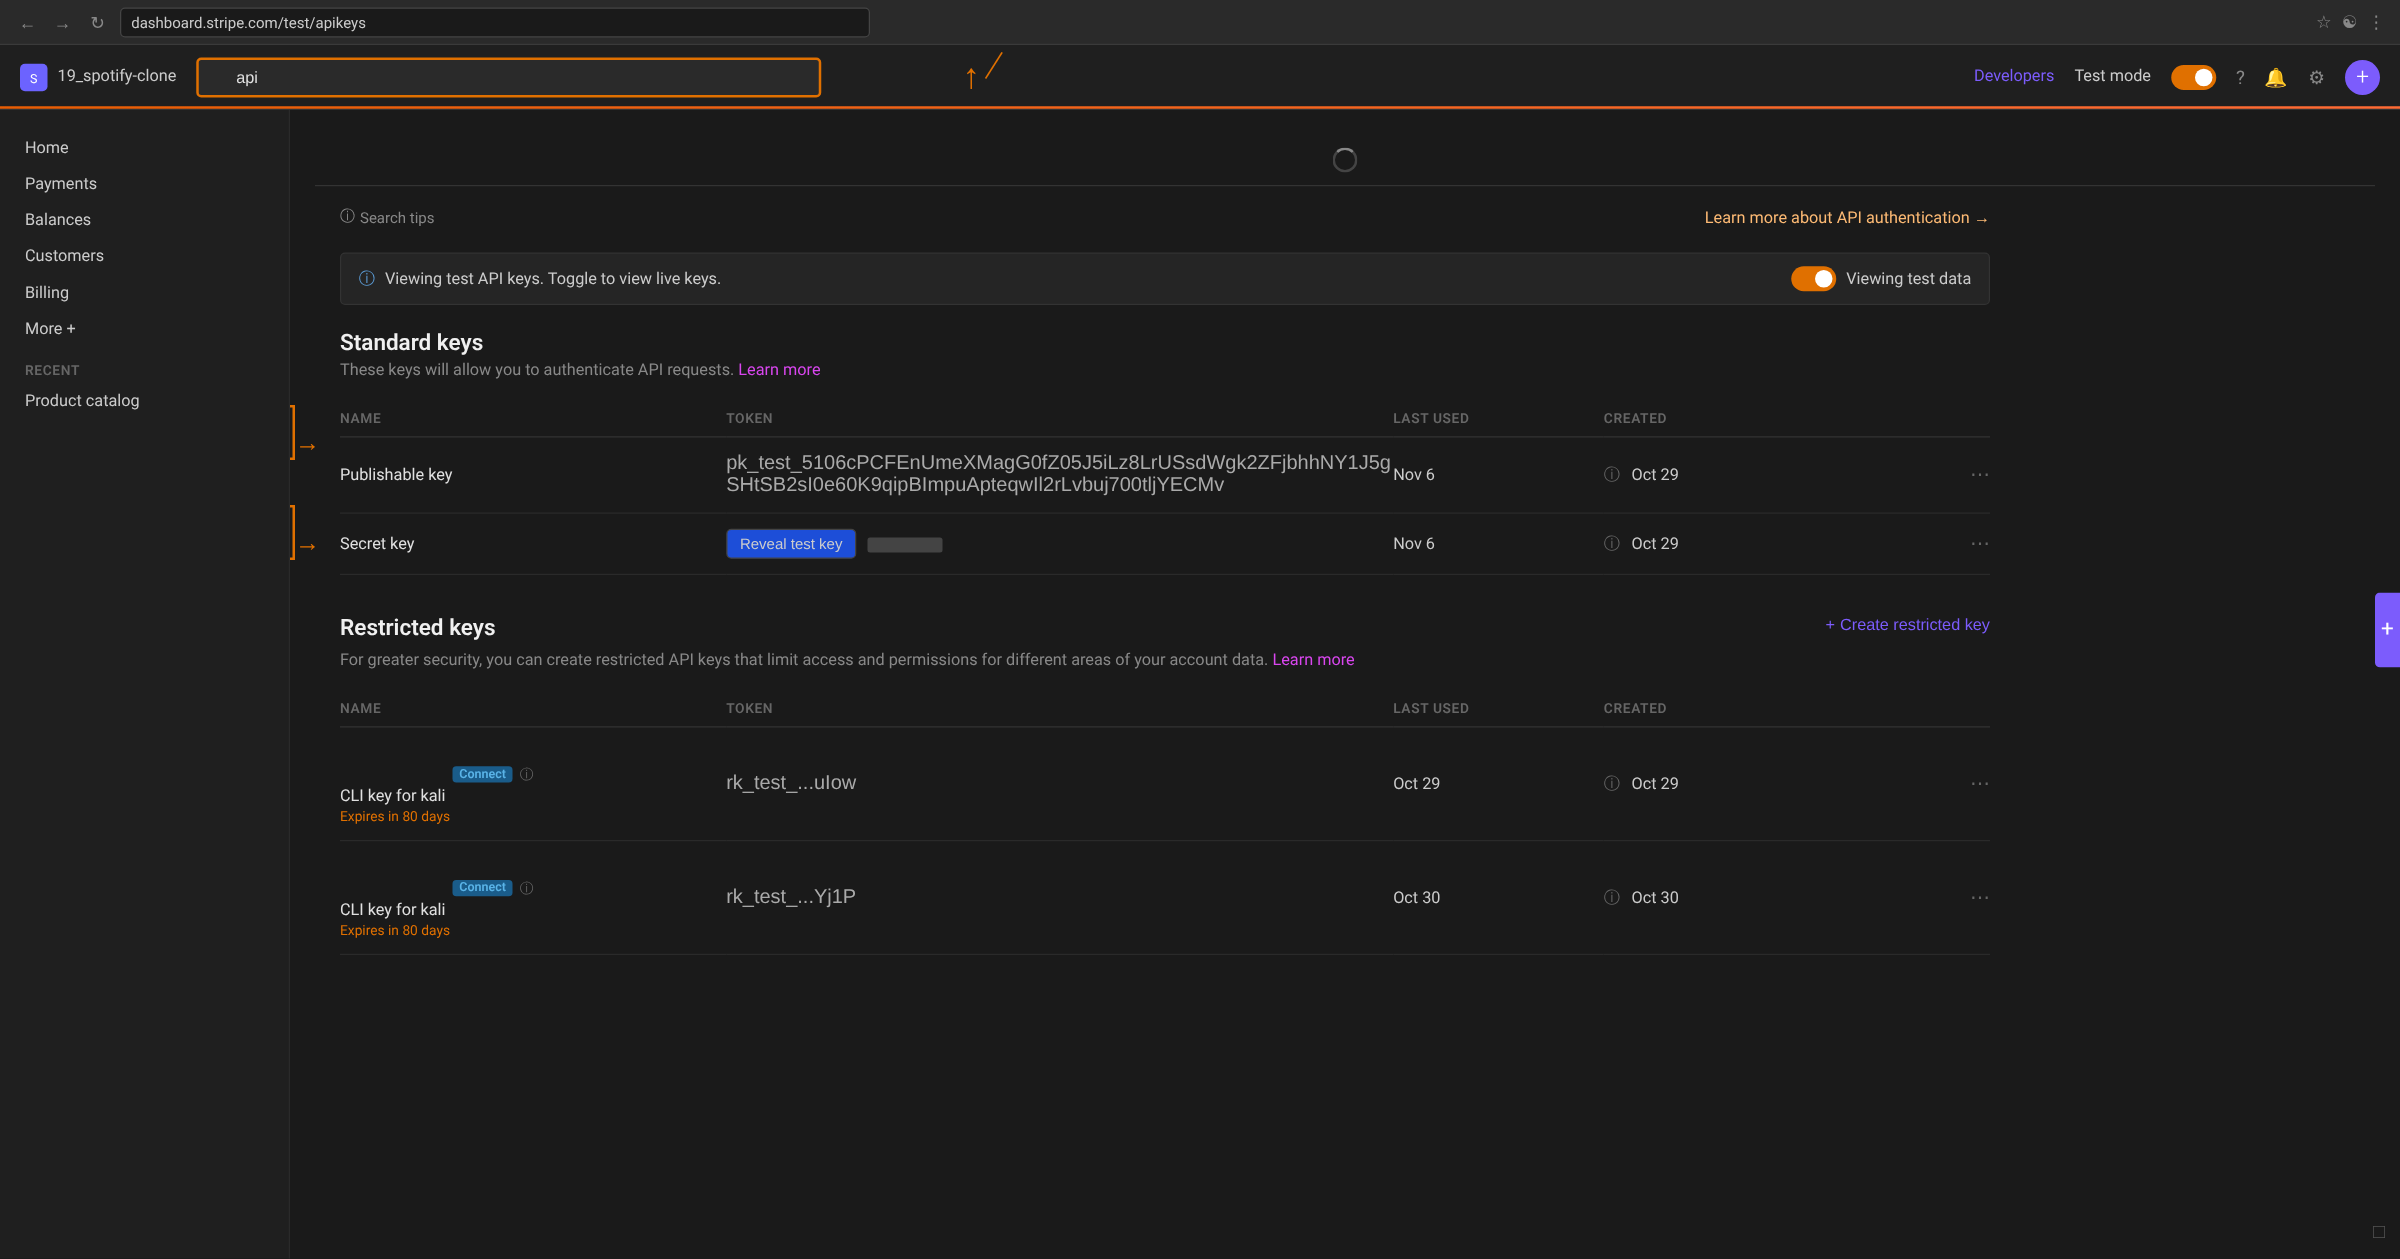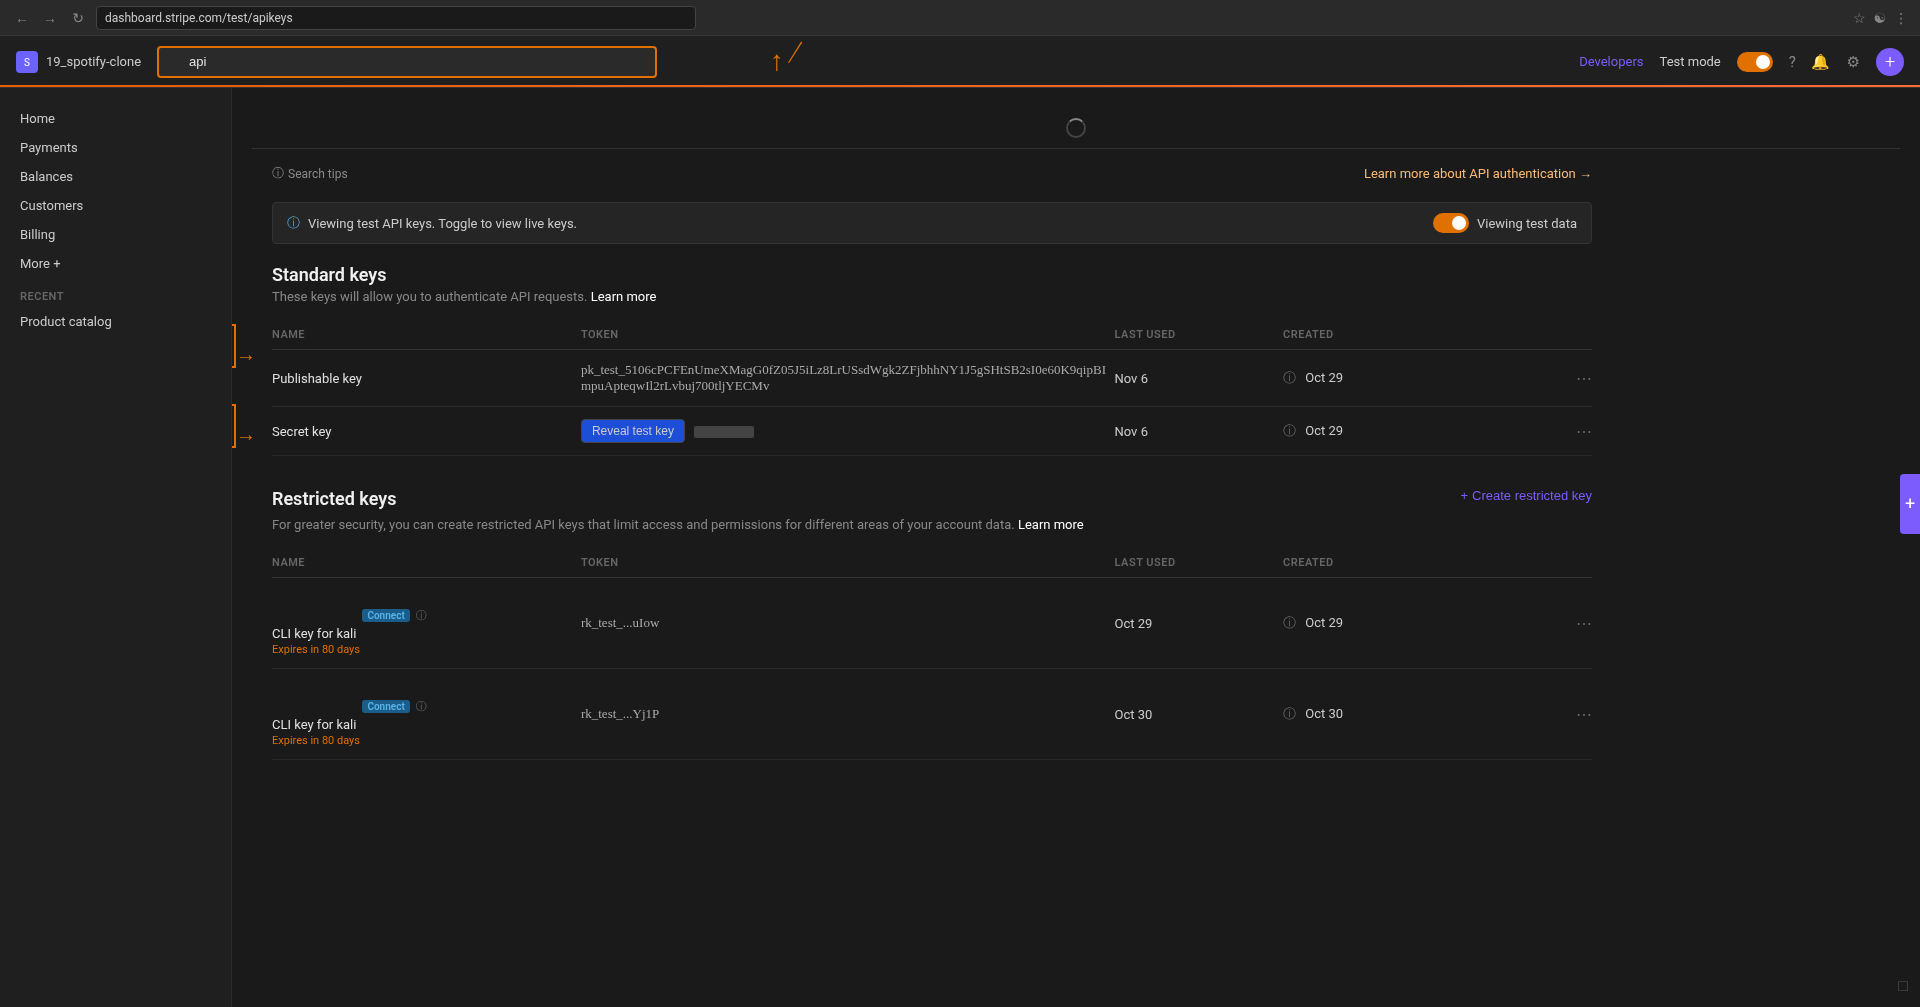--- a/index.html
+++ b/index.html
@@ -265,21 +265,21 @@
       font-weight: 600;
       color: #f0f0f0;
       margin-bottom: 4px;
     }
     .section-desc {
       font-size: 13px;
       color: #888;
       margin-bottom: 16px;
     }
     .section-desc a {
-      color: #ffffff; text-decoration: none; cursor: pointer;
+      color: #d946ef; text-decoration: none; cursor: pointer;
     }
 
     
     .keys-table {
       width: 100%;
       border-collapse: collapse;
       margin-bottom: 32px;
     }
     .keys-table th {
       text-align: left;
@@ -296,22 +296,22 @@
       border-bottom: 1px solid #2a2a2a;
       vertical-align: middle;
       color: #ccc;
     }
     .key-name {
       color: #e0e0e0;
       font-size: 13px;
       margin-top: 36px;
     }
     .key-token {
-      font-family: Liberation Serif, serif;
-      font-size: 13px;
+      font-family: Liberation Sans, sans-serif;
+      font-size: 16px;
       color: #aaa;
       word-break: break-all;
       max-width: 300px;
     }
     .date-cell {
       color: #aaa; font-size: 13px;
     }
     .more-btn {
       color: #666; cursor: pointer; font-size: 16px;
       background: none; border: none;

